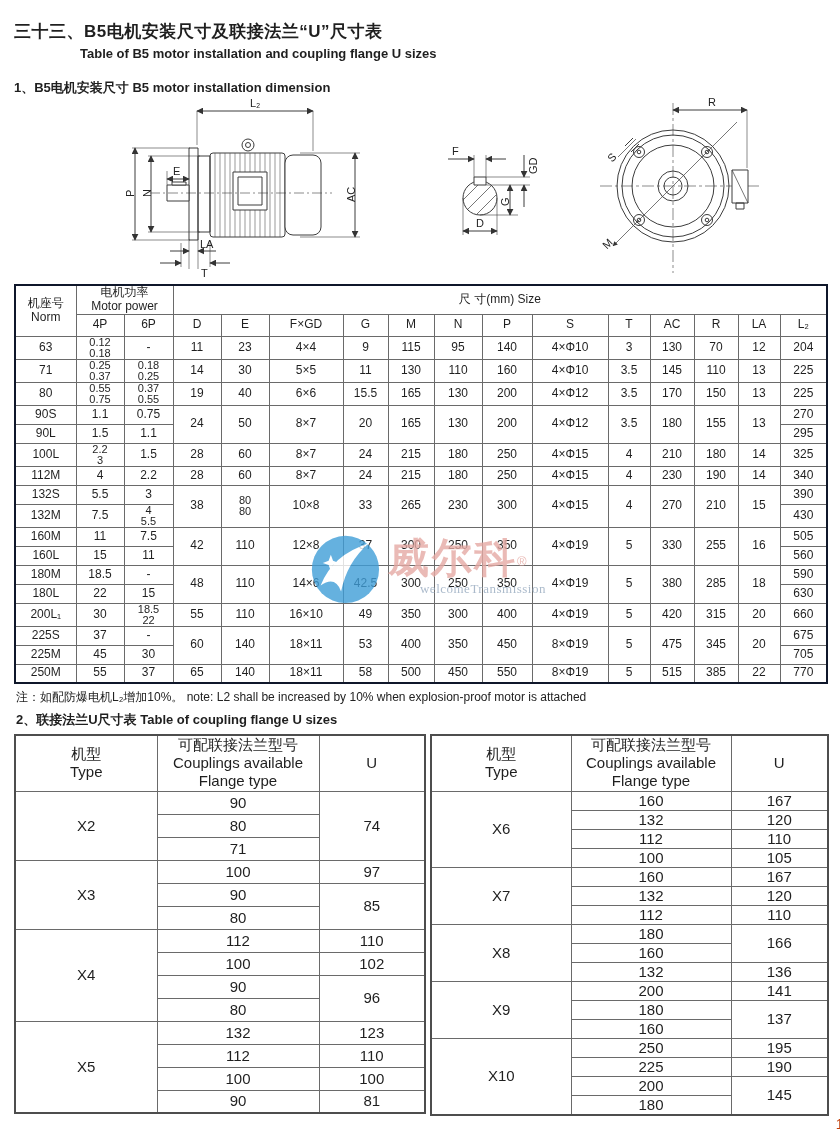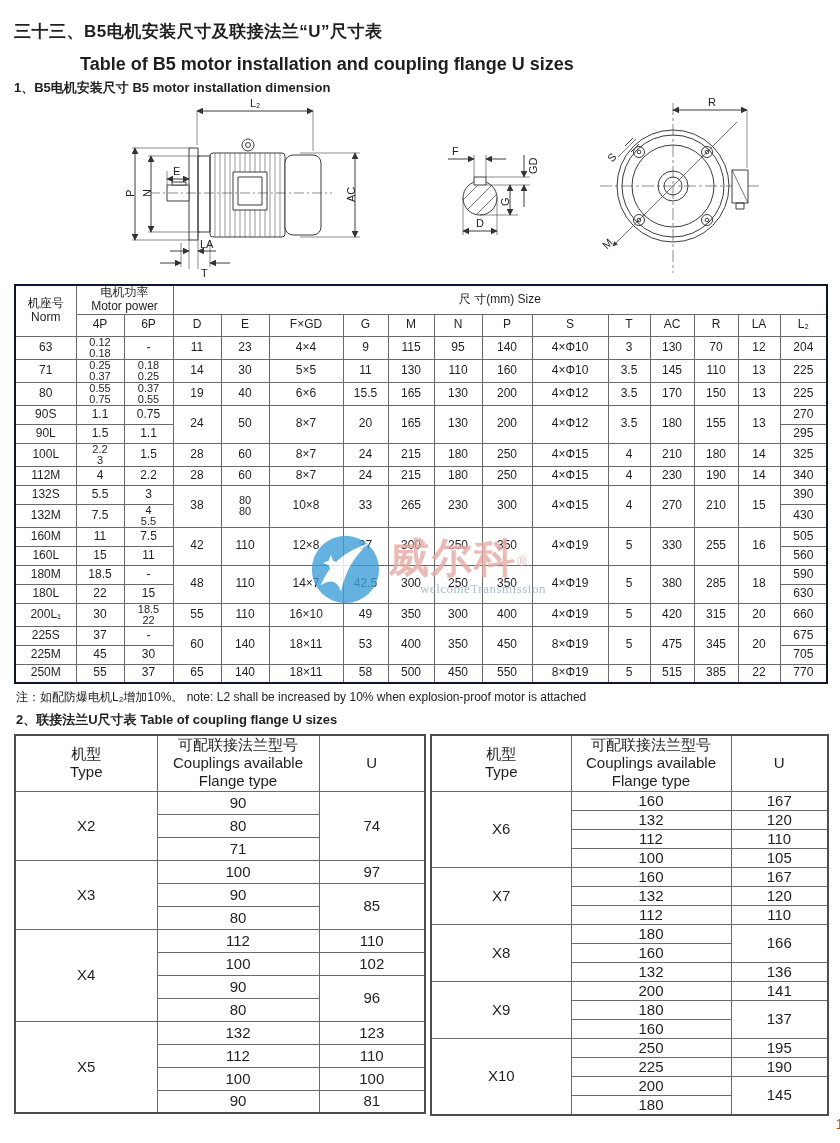--- a/index.html
+++ b/index.html
@@ -1,19 +1,19 @@
 <!DOCTYPE html>
 <html><head>
 <meta charset="utf-8">
 <style>
   html,body{margin:0;padding:0;background:#ffffff;}
   .page{position:relative;width:840px;height:1143px;background:#ffffff;overflow:hidden;
         font-family:"Liberation Sans",sans-serif;color:#1f1f1f;padding-left:37px;}
   .title-zh{position:absolute;left:14px;top:20px;font-size:17px;font-weight:700;letter-spacing:.5px;}
-  .title-en{position:absolute;left:80px;top:54px;font-size:18px;font-weight:700;}
+  .title-en{position:absolute;left:80px;top:46px;font-size:13px;font-weight:700;}
   .sec{position:absolute;font-size:13px;font-weight:600;}
   .sec1{left:14px;top:79px;}
   .sec2{left:16px;top:711px;}
   .note{position:absolute;left:16px;top:689px;font-size:12px;color:#222;text-align:center;}
   .drawings{position:absolute;left:0;top:93px;}
   .drawings line,.drawings path,.drawings rect,.drawings circle{vector-effect:non-scaling-stroke;}
   .dimtext{font-size:11px;fill:#222;}
   
   .mt{position:absolute;left:14px;top:284px;width:812px;border-collapse:collapse;table-layout:fixed;
       font-size:12px;border:2px solid #0f172a;}
@@ -421,21 +421,21 @@
           <td>15</td>
           <td>11</td>
           <td>560</td>
         </tr>
         <tr>
           <td>180M</td>
           <td>18.5</td>
           <td>-</td>
           <td rowspan="2">48</td>
           <td rowspan="2">110</td>
-          <td rowspan="2">14×7</td>
+          <td rowspan="2">14×6</td>
           <td rowspan="2">42.5</td>
           <td rowspan="2">300</td>
           <td rowspan="2">250</td>
           <td rowspan="2">350</td>
           <td rowspan="2">4×Φ19</td>
           <td rowspan="2">5</td>
           <td rowspan="2">380</td>
           <td rowspan="2">285</td>
           <td rowspan="2">18</td>
           <td>590</td>

